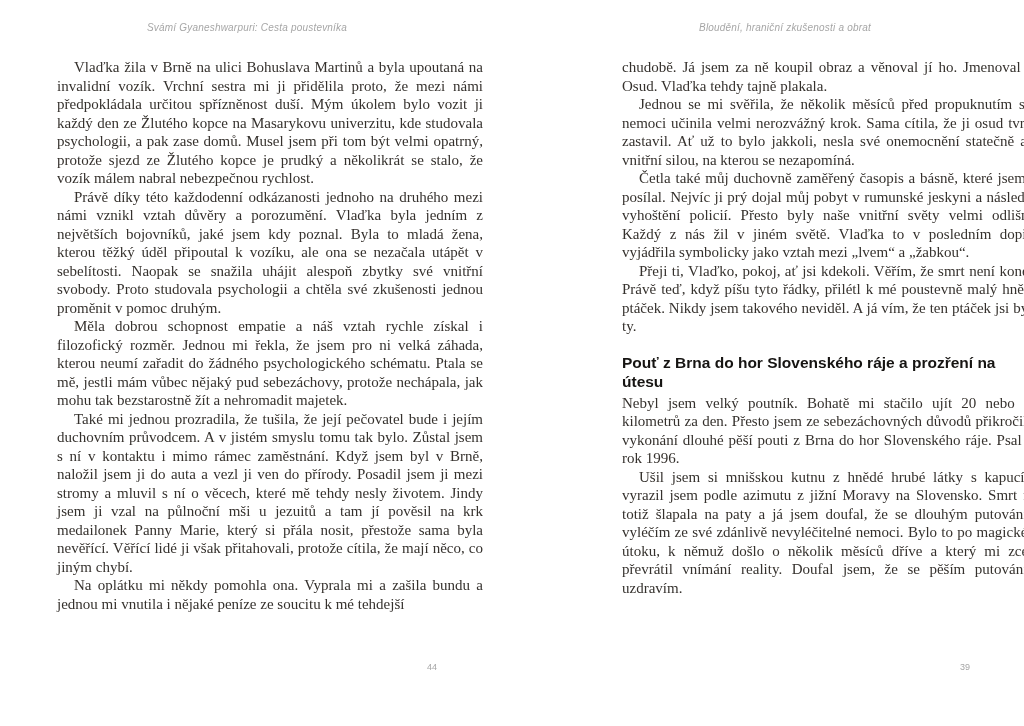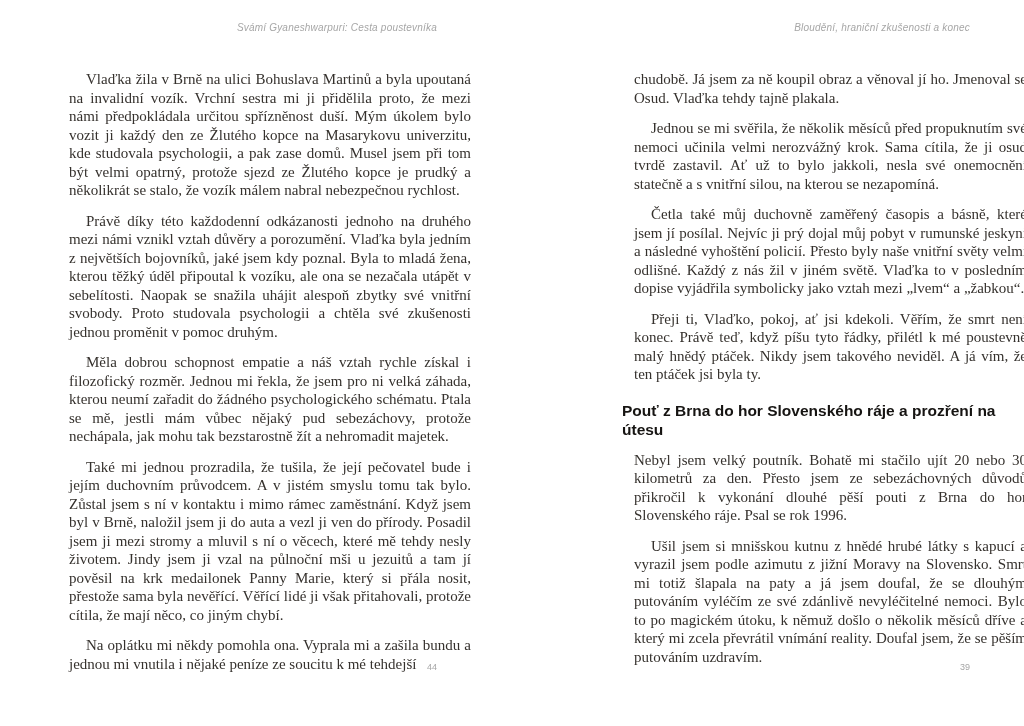--- a/index.html
+++ b/index.html
@@ -6,40 +6,40 @@
   body {
     width: 1024px;
     height: 726px;
     position: relative;
     background: #ffffff;
     overflow: hidden;
   }
   .running-header {
     position: absolute;
     top: 22px;
-    text-align: right;
+    text-align: center;
     font: italic 10px/12px "Liberation Sans", sans-serif;
     color: #a6a6a6;
     letter-spacing: 0.2px;
   }
   .running-header.left { left: 57px; width: 380px; }
   .running-header.right { left: 600px; width: 370px; }
 
   .text-block {
     position: absolute;
     top: 58px;
     font: 15px/18.5px "Liberation Serif", serif;
     color: #35312d;
     text-align: justify;
     text-justify: inter-word;
   }
   .text-block.left { left: 57px; width: 426px; }
   .text-block.right { left: 622px; width: 417px; }
 
-  .text-block p { margin: 12px; padding: 0; }
+  .text-block p { margin: 0; padding: 0; }
   .text-block p.indent { text-indent: 17px; }
 
   .section-heading {
     font: bold 15.5px/19px "Liberation Sans", sans-serif;
     color: #161412;
     text-align: left;
     margin: 17px 0 3px 0;
   }
 
   .page-number {
@@ -60,21 +60,21 @@
 <div class="text-block left">
   <p class="indent">Vlaďka žila v Brně na ulici Bohuslava Martinů a byla upoutaná na invalidní vozík. Vrchní sestra mi ji přidělila proto, že mezi námi předpokládala určitou spřízněnost duší. Mým úkolem bylo vozit ji každý den ze Žlutého kopce na Masarykovu univerzitu, kde studovala psychologii, a pak zase domů. Musel jsem při tom být velmi opatrný, protože sjezd ze Žlutého kopce je prudký a několikrát se stalo, že vozík málem nabral nebezpečnou rychlost.</p>
   <p class="indent">Právě díky této každodenní odkázanosti jednoho na druhého mezi námi vznikl vztah důvěry a porozumění. Vlaďka byla jedním z největších bojovníků, jaké jsem kdy poznal. Byla to mladá žena, kterou těžký úděl připoutal k vozíku, ale ona se nezačala utápět v sebelítosti. Naopak se snažila uhájit alespoň zbytky své vnitřní svobody. Proto studovala psychologii a chtěla své zkušenosti jednou proměnit v pomoc druhým.</p>
   <p class="indent">Měla dobrou schopnost empatie a náš vztah rychle získal i filozofický rozměr. Jednou mi řekla, že jsem pro ni velká záhada, kterou neumí zařadit do žádného psychologického schématu. Ptala se mě, jestli mám vůbec nějaký pud sebezáchovy, protože nechápala, jak mohu tak bezstarostně žít a nehromadit majetek.</p>
   <p class="indent">Také mi jednou prozradila, že tušila, že její pečovatel bude i jejím duchovním průvodcem. A v jistém smyslu tomu tak bylo. Zůstal jsem s ní v kontaktu i mimo rámec zaměstnání. Když jsem byl v Brně, naložil jsem ji do auta a vezl ji ven do přírody. Posadil jsem ji mezi stromy a mluvil s ní o věcech, které mě tehdy nesly životem. Jindy jsem ji vzal na půlnoční mši u jezuitů a tam jí pověsil na krk medailonek Panny Marie, který si přála nosit, přestože sama byla nevěřící. Věřící lidé ji však přitahovali, protože cítila, že mají něco, co jiným chybí.</p>
   <p class="indent">Na oplátku mi někdy pomohla ona. Vyprala mi a zašila bundu a jednou mi vnutila i nějaké peníze ze soucitu k mé tehdejší</p>
 </div>
 
 <div class="page-number left">44</div>
 
-<div class="running-header right">Bloudění, hraniční zkušenosti a konec</div>
+<div class="running-header right">Bloudění, hraniční zkušenosti a obrat</div>
 
 <div class="text-block right">
   <p>chudobě. Já jsem za ně koupil obraz a věnoval jí ho. Jmenoval se Osud. Vlaďka tehdy tajně plakala.</p>
   <p class="indent">Jednou se mi svěřila, že několik měsíců před propuknutím své nemoci učinila velmi nerozvážný krok. Sama cítila, že ji osud tvrdě zastavil. Ať už to bylo jakkoli, nesla své onemocnění statečně a s vnitřní silou, na kterou se nezapomíná.</p>
   <p class="indent">Četla také můj duchovně zaměřený časopis a básně, které jsem jí posílal. Nejvíc ji prý dojal můj pobyt v rumunské jeskyni a následné vyhoštění policií. Přesto byly naše vnitřní světy velmi odlišné. Každý z nás žil v jiném světě. Vlaďka to v posledním dopise vyjádřila symbolicky jako vztah mezi „lvem“ a „žabkou“.</p>
   <p class="indent">Přeji ti, Vlaďko, pokoj, ať jsi kdekoli. Věřím, že smrt není konec. Právě teď, když píšu tyto řádky, přilétl k mé poustevně malý hnědý ptáček. Nikdy jsem takového neviděl. A já vím, že ten ptáček jsi byla ty.</p>
   <h2 class="section-heading">Pouť z Brna do hor Slovenského ráje a prozření na útesu</h2>
   <p>Nebyl jsem velký poutník. Bohatě mi stačilo ujít 20 nebo 30 kilometrů za den. Přesto jsem ze sebezáchovných důvodů přikročil k vykonání dlouhé pěší pouti z Brna do hor Slovenského ráje. Psal se rok 1996.</p>
   <p class="indent">Ušil jsem si mnišskou kutnu z hnědé hrubé látky s kapucí a vyrazil jsem podle azimutu z jižní Moravy na Slovensko. Smrt mi totiž šlapala na paty a já jsem doufal, že se dlouhým putováním vyléčím ze své zdánlivě nevyléčitelné nemoci. Bylo to po magickém útoku, k němuž došlo o několik měsíců dříve a který mi zcela převrátil vnímání reality. Doufal jsem, že se pěším putováním uzdravím.</p>
 </div>

